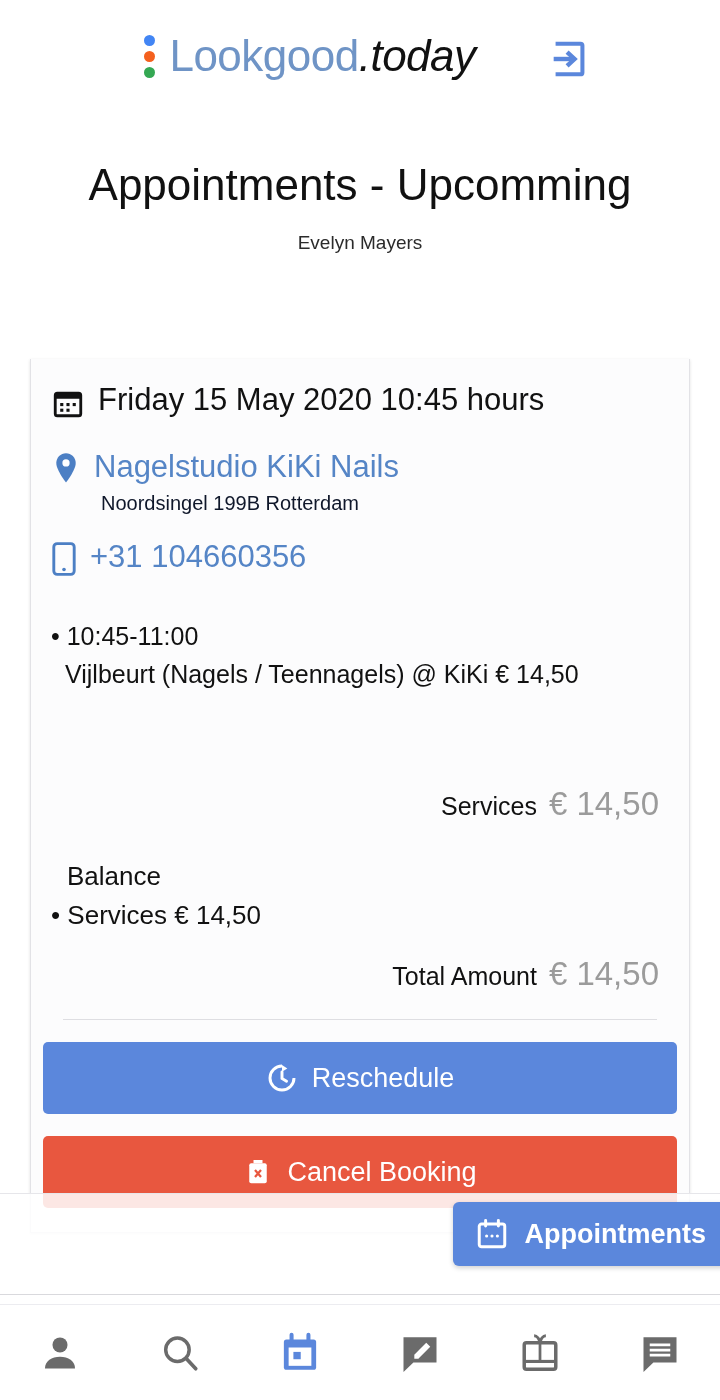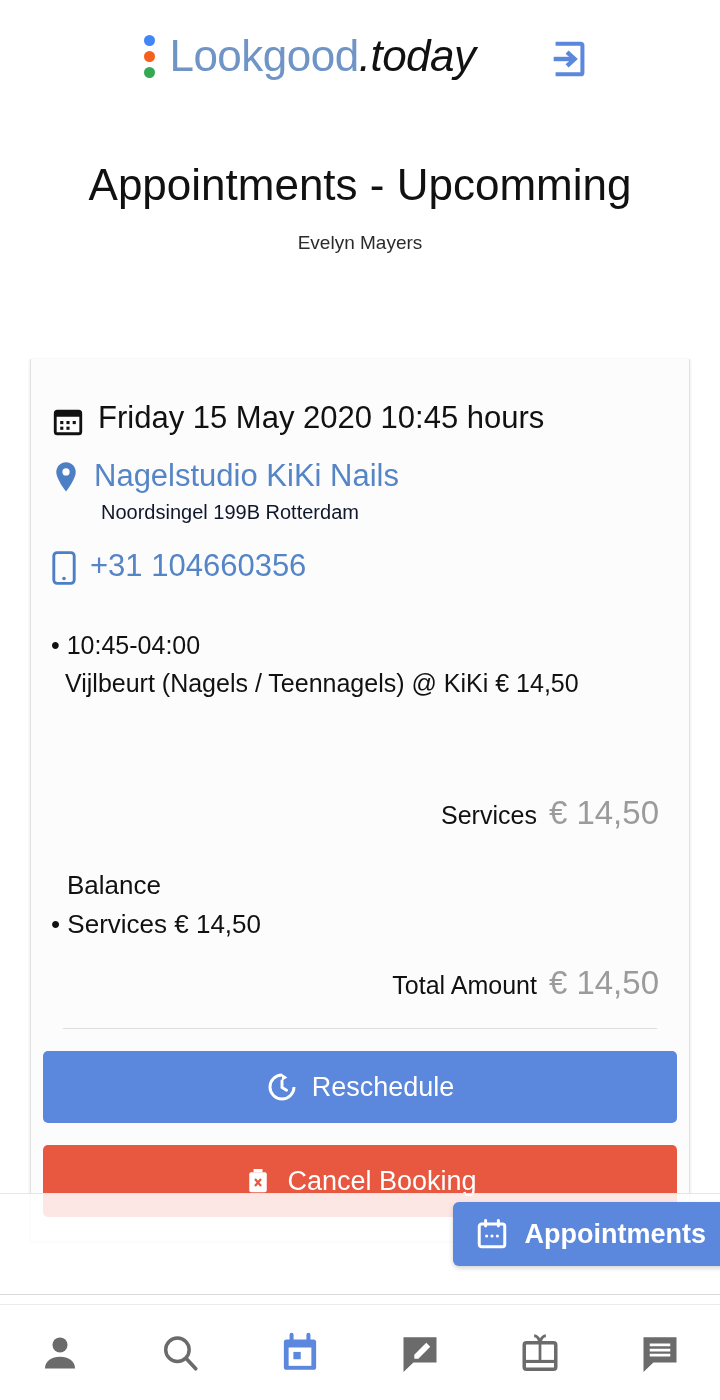--- a/index.html
+++ b/index.html
@@ -58,21 +58,21 @@
     height: 76px; padding: 0 22px;
     display: flex; align-items: center;
   }
   .card-header-left { display: flex; align-items: center; gap: 12px; flex: 1; }
   .booking-no { font-size: 25px; font-weight: 400; letter-spacing: .2px; }
   .status-text { font-size: 25px; font-weight: 400; }
   .chev { margin-left: auto; }
 
   .card-body { padding: 22px 20px 0 20px; }
 
-  .row { display: flex; align-items: flex-start; gap: 13px; margin-top: 18px; }
+  .row { display: flex; align-items: flex-start; gap: 13px; }
   .row + .row { margin-top: 8px; }
 
   .date-line { font-size: 31px; color: #111; line-height: 1.25; }
   .venue-line { font-size: 31px; color: #5585C6; line-height: 1.2; }
   .venue-addr {
     font-size: 20px; color: #0f172a; margin-left: 50px; margin-top: 6px;
   }
   .phone-line { font-size: 31px; color: #5585C6; }
 
   .services { margin-top: 46px; }
@@ -181,40 +181,40 @@
           <rect x="3" y="5" width="18" height="4" fill="#111"></rect>
           <rect x="6.5" y="12" width="2.2" height="2.2" fill="#111"></rect>
           <rect x="10.9" y="12" width="2.2" height="2.2" fill="#111"></rect>
           <rect x="15.3" y="12" width="2.2" height="2.2" fill="#111"></rect>
           <rect x="6.5" y="16" width="2.2" height="2.2" fill="#111"></rect>
           <rect x="10.9" y="16" width="2.2" height="2.2" fill="#111"></rect>
         </svg>
         <span class="date-line">Friday 15 May 2020 10:45 hours</span>
       </div>
 
-      <div class="row" style="margin-top:19px">
+      <div class="row" style="margin-top:28px">
         <svg width="30" height="34" viewBox="0 0 24 28" style="margin-top:4px">
           <path d="M12 1C7.6 1 4 4.6 4 9c0 6 8 16 8 16s8-10 8-16c0-4.4-3.6-8-8-8z" fill="#4C7FC4"></path>
           <circle cx="12" cy="9" r="3" fill="#ffffff"></circle>
         </svg>
         <span class="venue-line">Nagelstudio KiKi Nails</span>
       </div>
       <div class="venue-addr">Noordsingel 199B Rotterdam</div>
 
       <div class="row" style="margin-top:24px">
         <svg width="26" height="34" viewBox="0 0 18 26" style="margin-top:3px">
           <rect x="1.2" y="1.2" width="15.6" height="23.6" rx="2.6" fill="none" stroke="#4C7FC4" stroke-width="2.2"></rect>
           <circle cx="9" cy="21" r="1.4" fill="#4C7FC4"></circle>
         </svg>
         <span class="phone-line">+31 104660356</span>
       </div>
 
       <div class="services">
         <div>
-          <div class="svc-time">• 10:45-04:00</div>
+          <div class="svc-time">• 10:45-11:00</div>
           <div class="svc-desc">Vijlbeurt (Nagels / Teennagels) @ KiKi € 14,50</div>
         </div>
       </div>
 
       <div class="amount-row">
         <span class="amount-label">Services</span>
         <span class="amount-value">€ 14,50</span>
       </div>
 
       <div class="balance-block">

